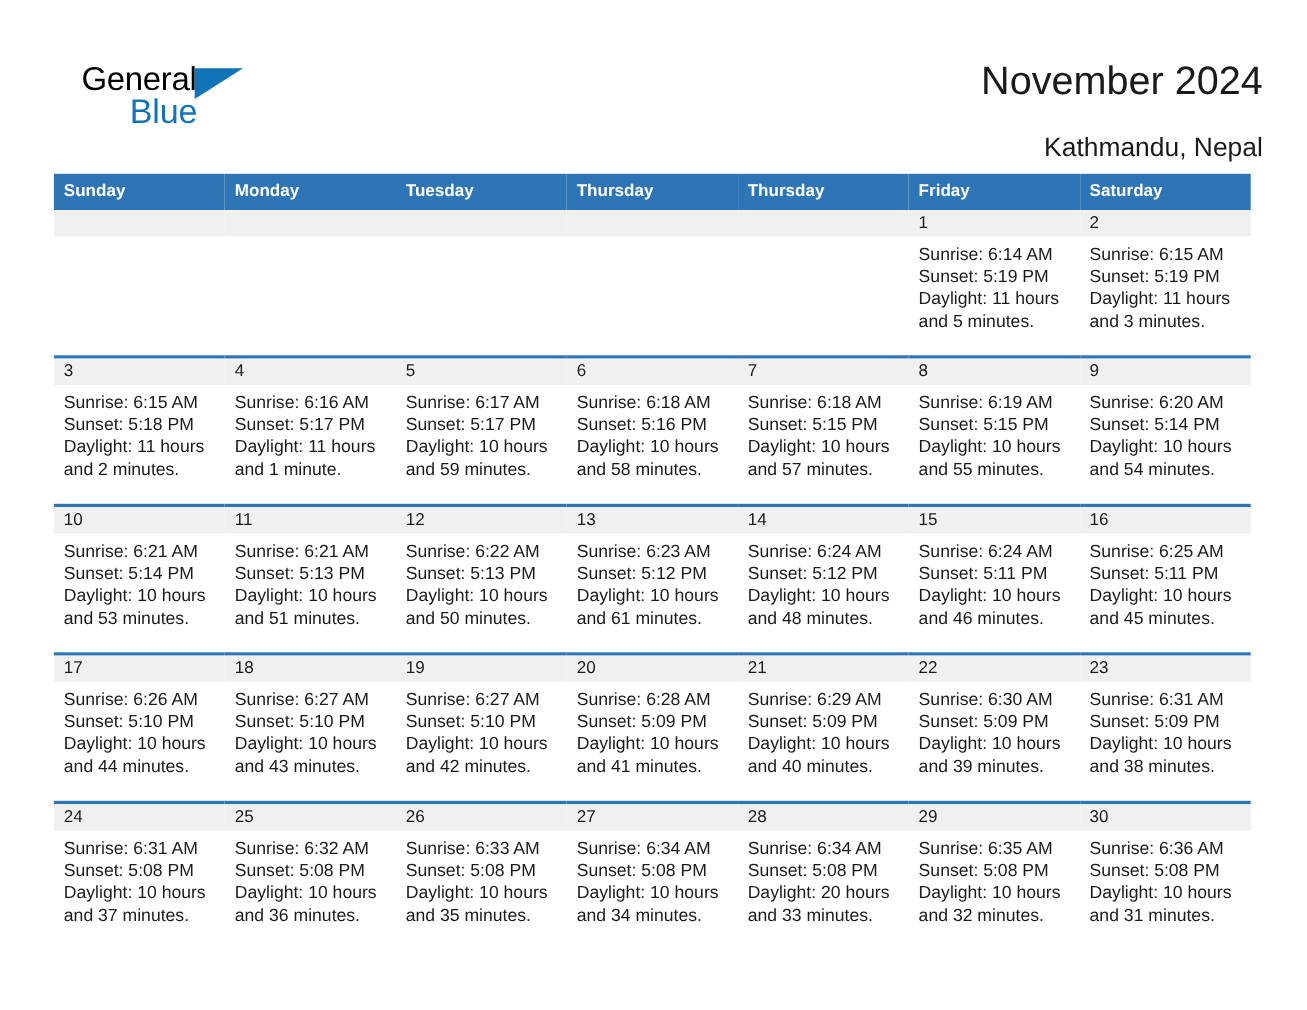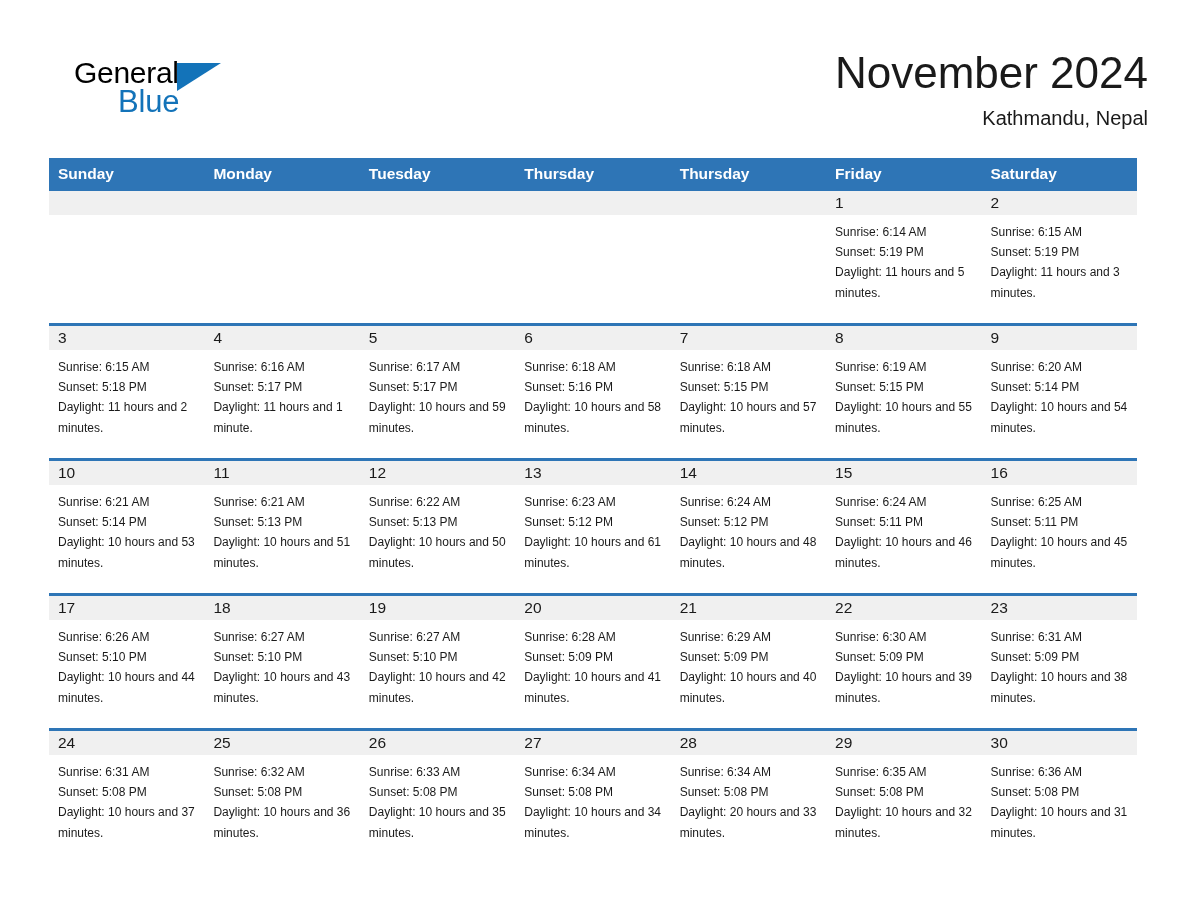--- a/index.html
+++ b/index.html
@@ -65,32 +65,32 @@
     line-height: 36px;
     letter-spacing: -0.2px;
   }
   .title-block {
     position: absolute;
     right: 56px;
     top: 48px;
     text-align: right;
   }
   .month-title {
-    font-size: 44px;
+    font-size: 36px;
     font-weight: normal;
     color: #1a1a1a;
     line-height: 50px;
     white-space: nowrap;
   }
   .location {
-    font-size: 20px;
+    font-size: 24px;
     font-weight: normal;
     color: #1a1a1a;
     line-height: 30px;
-    margin-top: 5px;
+    margin-top: 22px;
     white-space: nowrap;
   }
 
   
   .calendar {
     position: absolute;
     left: 49px;
     top: 158px;
     width: 1088px;
     border-collapse: collapse;
@@ -133,21 +133,21 @@
     line-height: 24px;
     padding-left: 9px;
     font-size: 15.5px;
     color: #1a1a1a;
   }
   .cell.empty .daynum-band {
     background: #f0f0f0;
   }
   .details {
     padding: 7px 8px 0 9px;
-    font-size: 12px;
+    font-size: 16px;
     line-height: 20.2px;
     color: #1a1a1a;
   }
   .details div {
     white-space: nowrap;
   }
   .details .wrap {
     white-space: normal;
   }
 </style>

